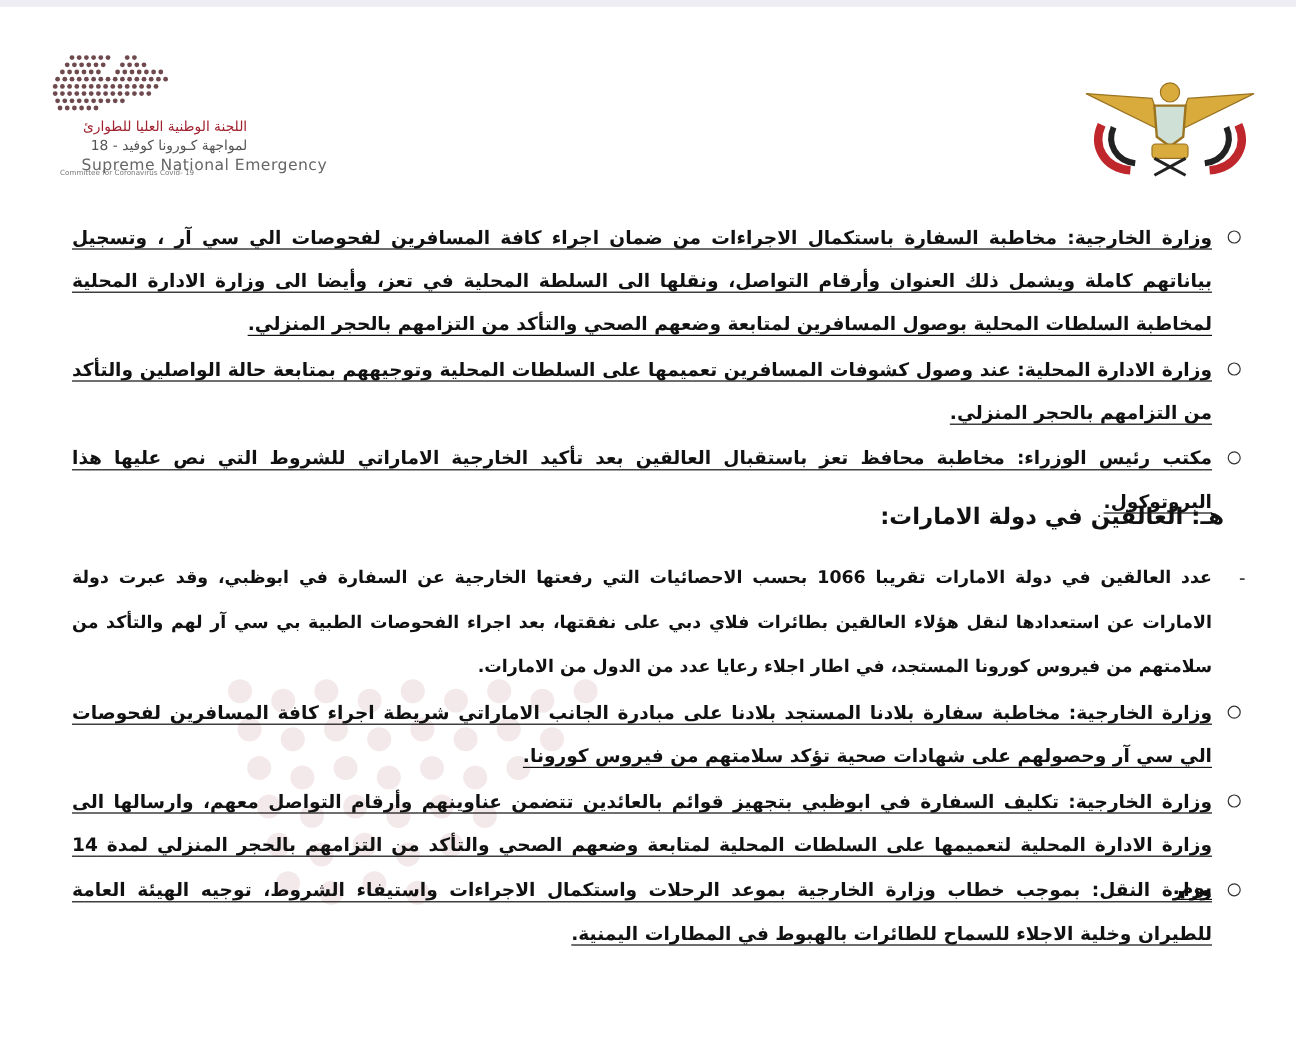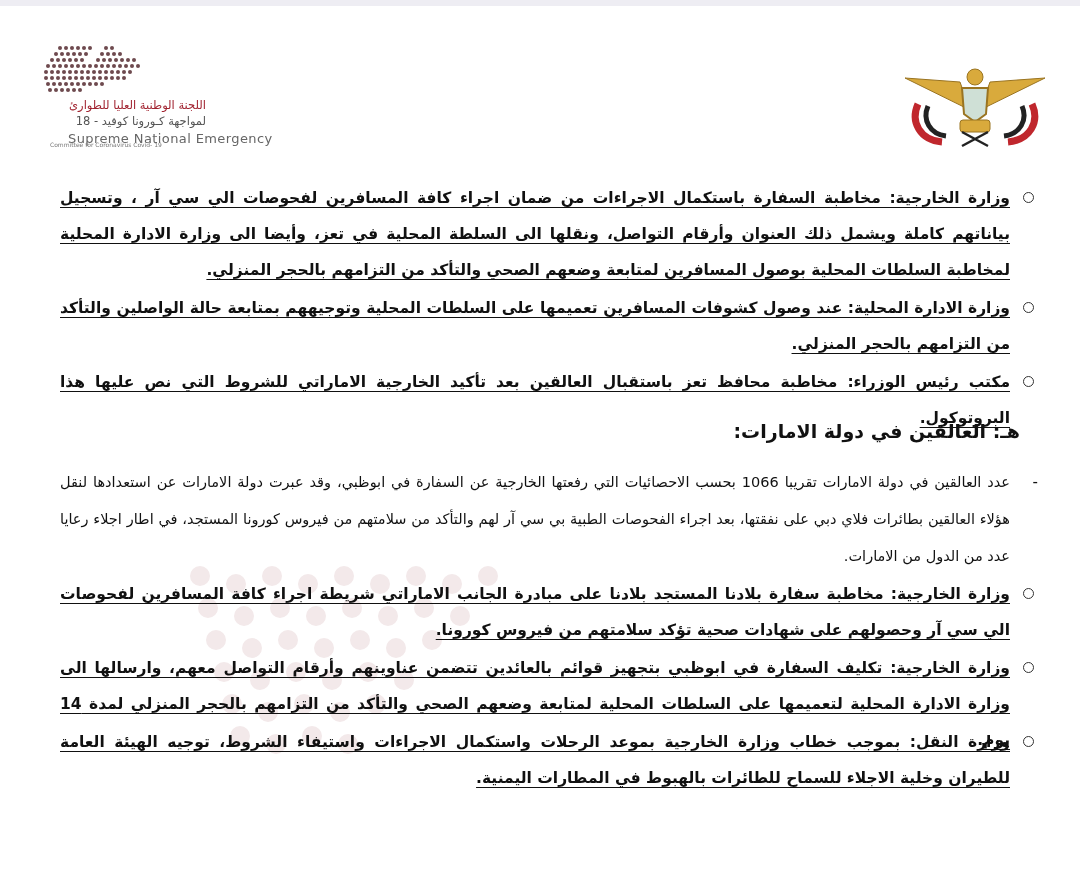--- a/index.html
+++ b/index.html
@@ -30,21 +30,21 @@
     .doc { position: absolute; left: 60px; right: 70px; top: 0; direction: rtl; }
     .item { position: absolute; right: 0; width: 950px; direction: rtl; font-size: 15.5px; line-height: 36px; font-weight: bold; }
     .item .bullet-o {
       position: absolute; right: -24px; top: 12px; width: 9px; height: 9px;
       border: 1.4px solid #333; border-radius: 50%;
     }
     .item .txt { text-decoration: underline; text-underline-offset: 4px; text-decoration-thickness: 1.4px; text-align: justify; text-align-last: right; display: block; }
     .heading { position: absolute; right: 0; top: 414px; direction: rtl; font-size: 19px; font-weight: bold; white-space: nowrap; }
     .plain { position: absolute; right: 0; width: 950px; direction: rtl; font-size: 14.5px; line-height: 37px; font-weight: normal; }
     .plain .dash { position: absolute; right: -28px; top: 0; font-size: 15px; }
-    .plain .txt { display: block; text-align: justify; text-align-last: right; }
+    .plain .txt { display: block; text-align: justify; text-align-last: right; font-weight: bold; }
   </style>
 </head>
 <body>
 
 <div class="topbar"></div>
 
 <div class="page">
 
   <div class="watermark" id="wm">
       <span class="wm-dot" style="left: 0px; top: 0px;"></span>

